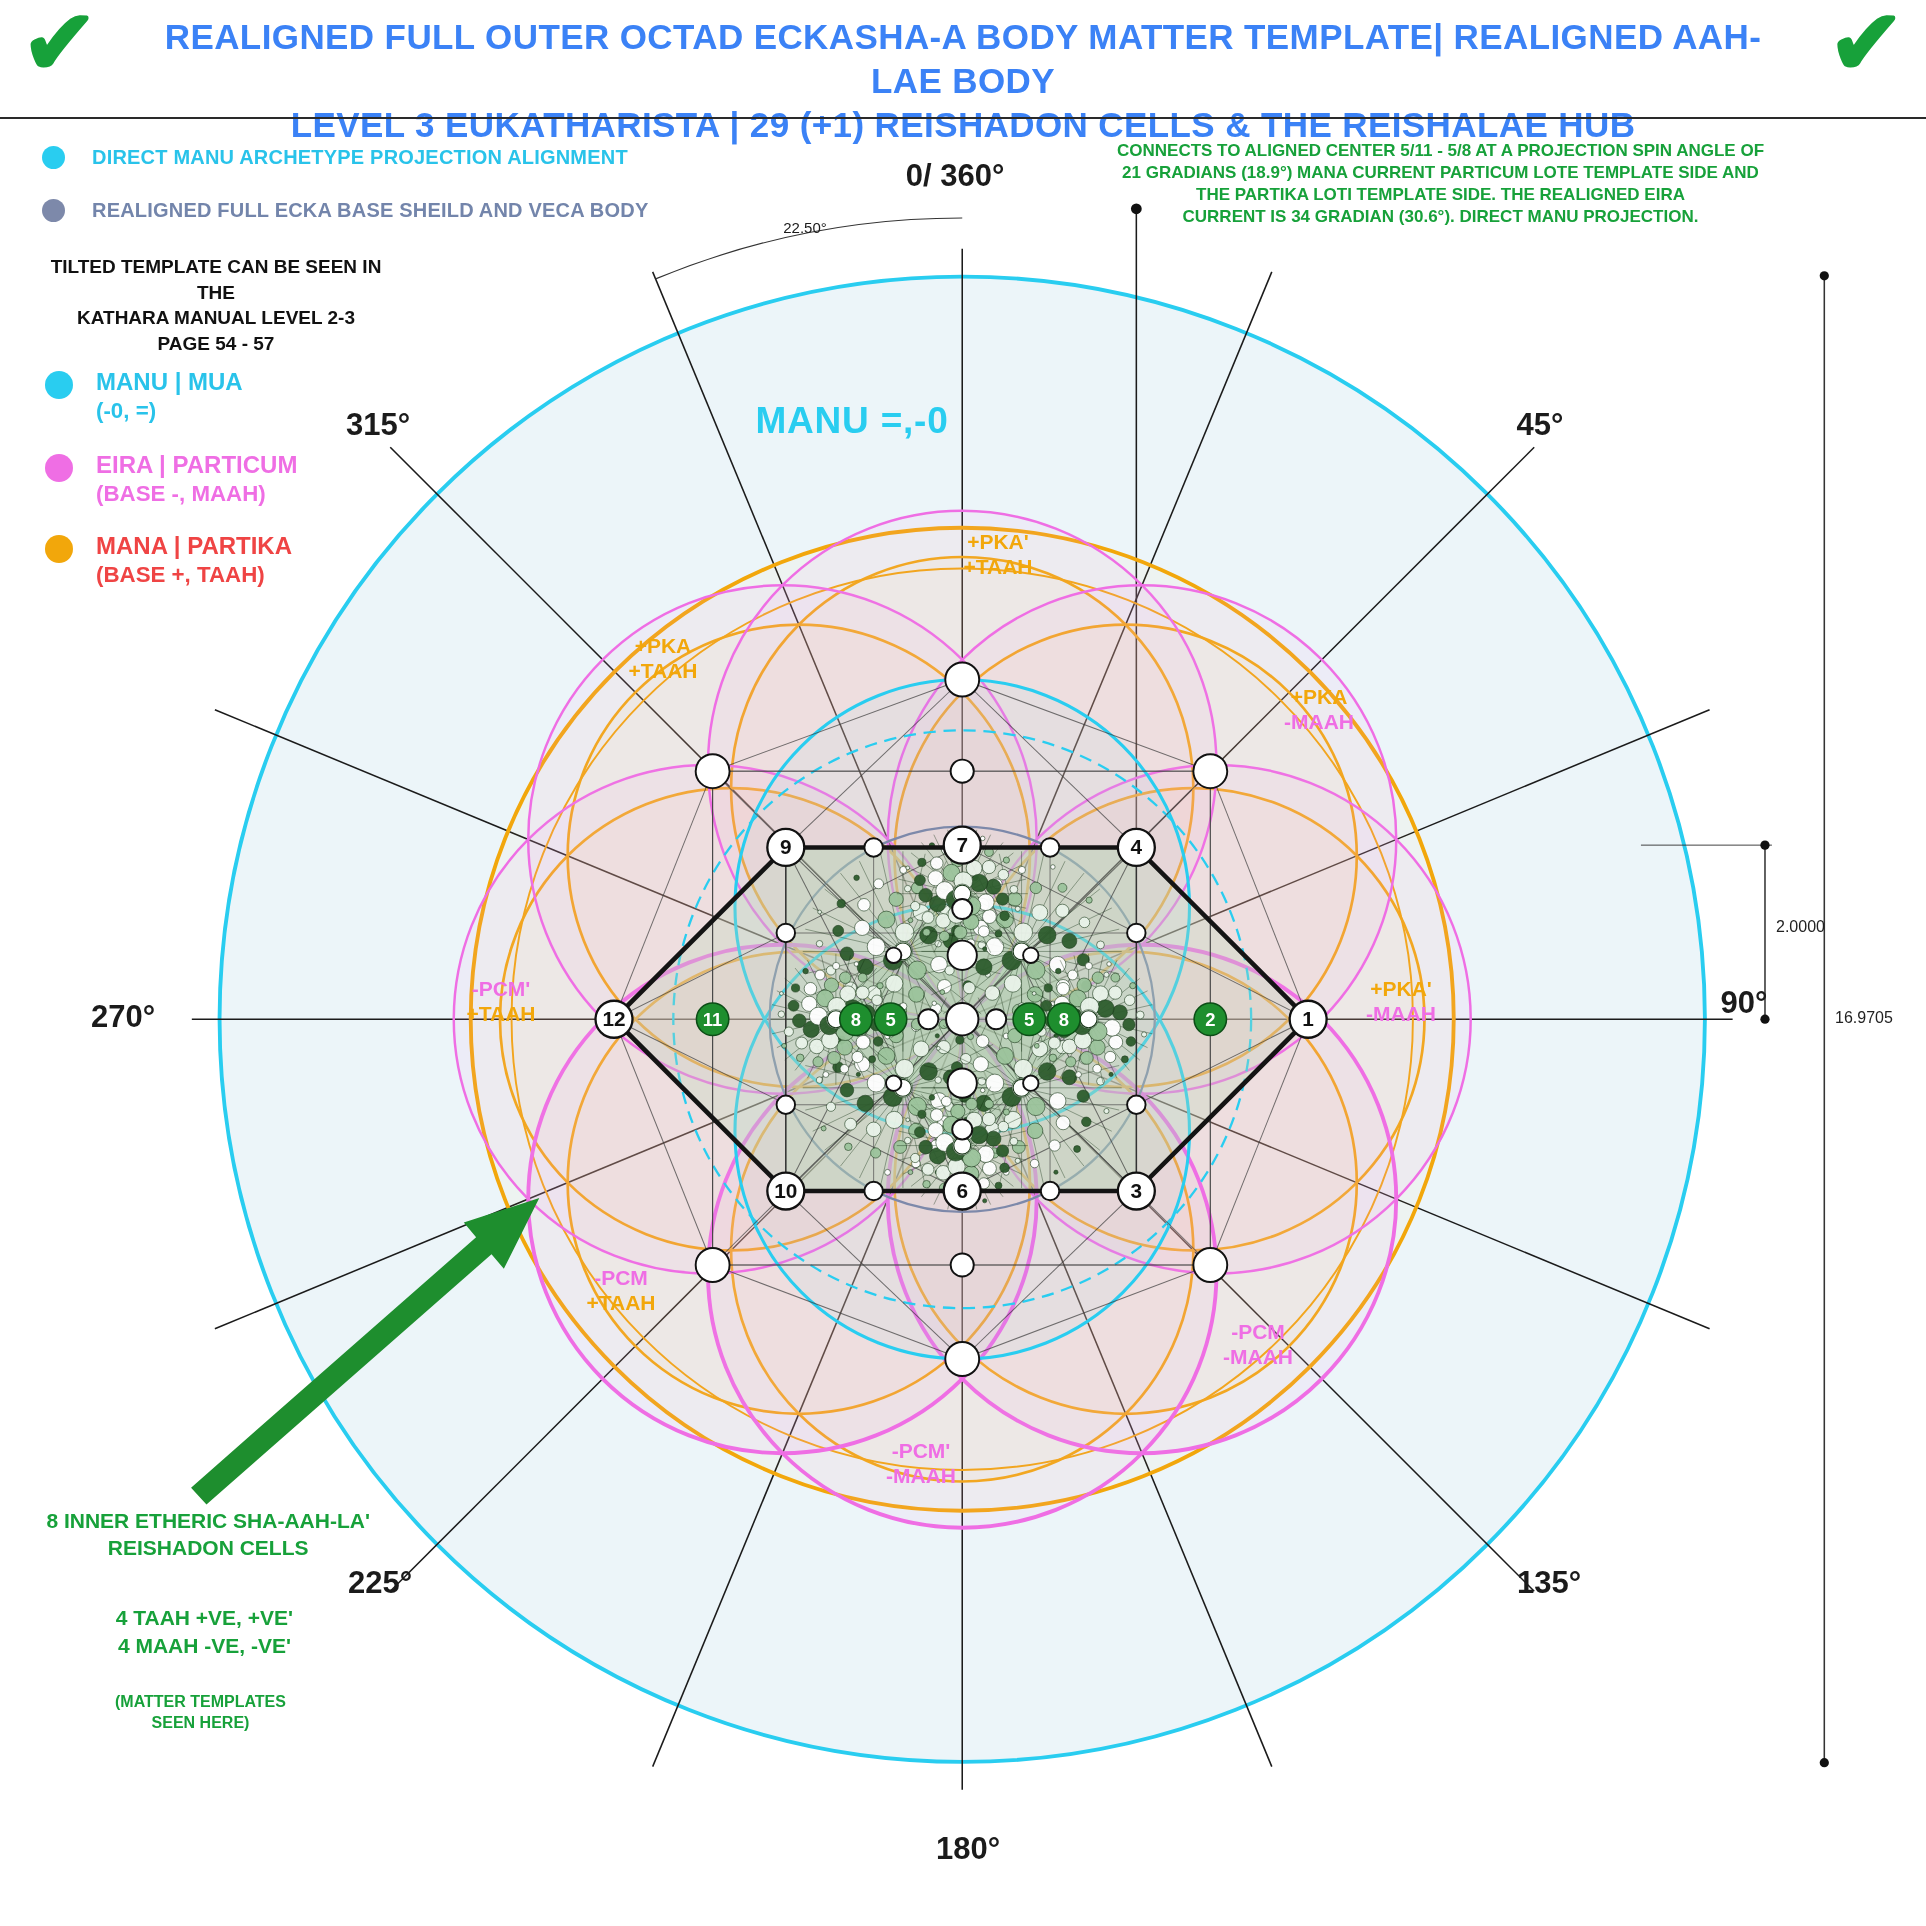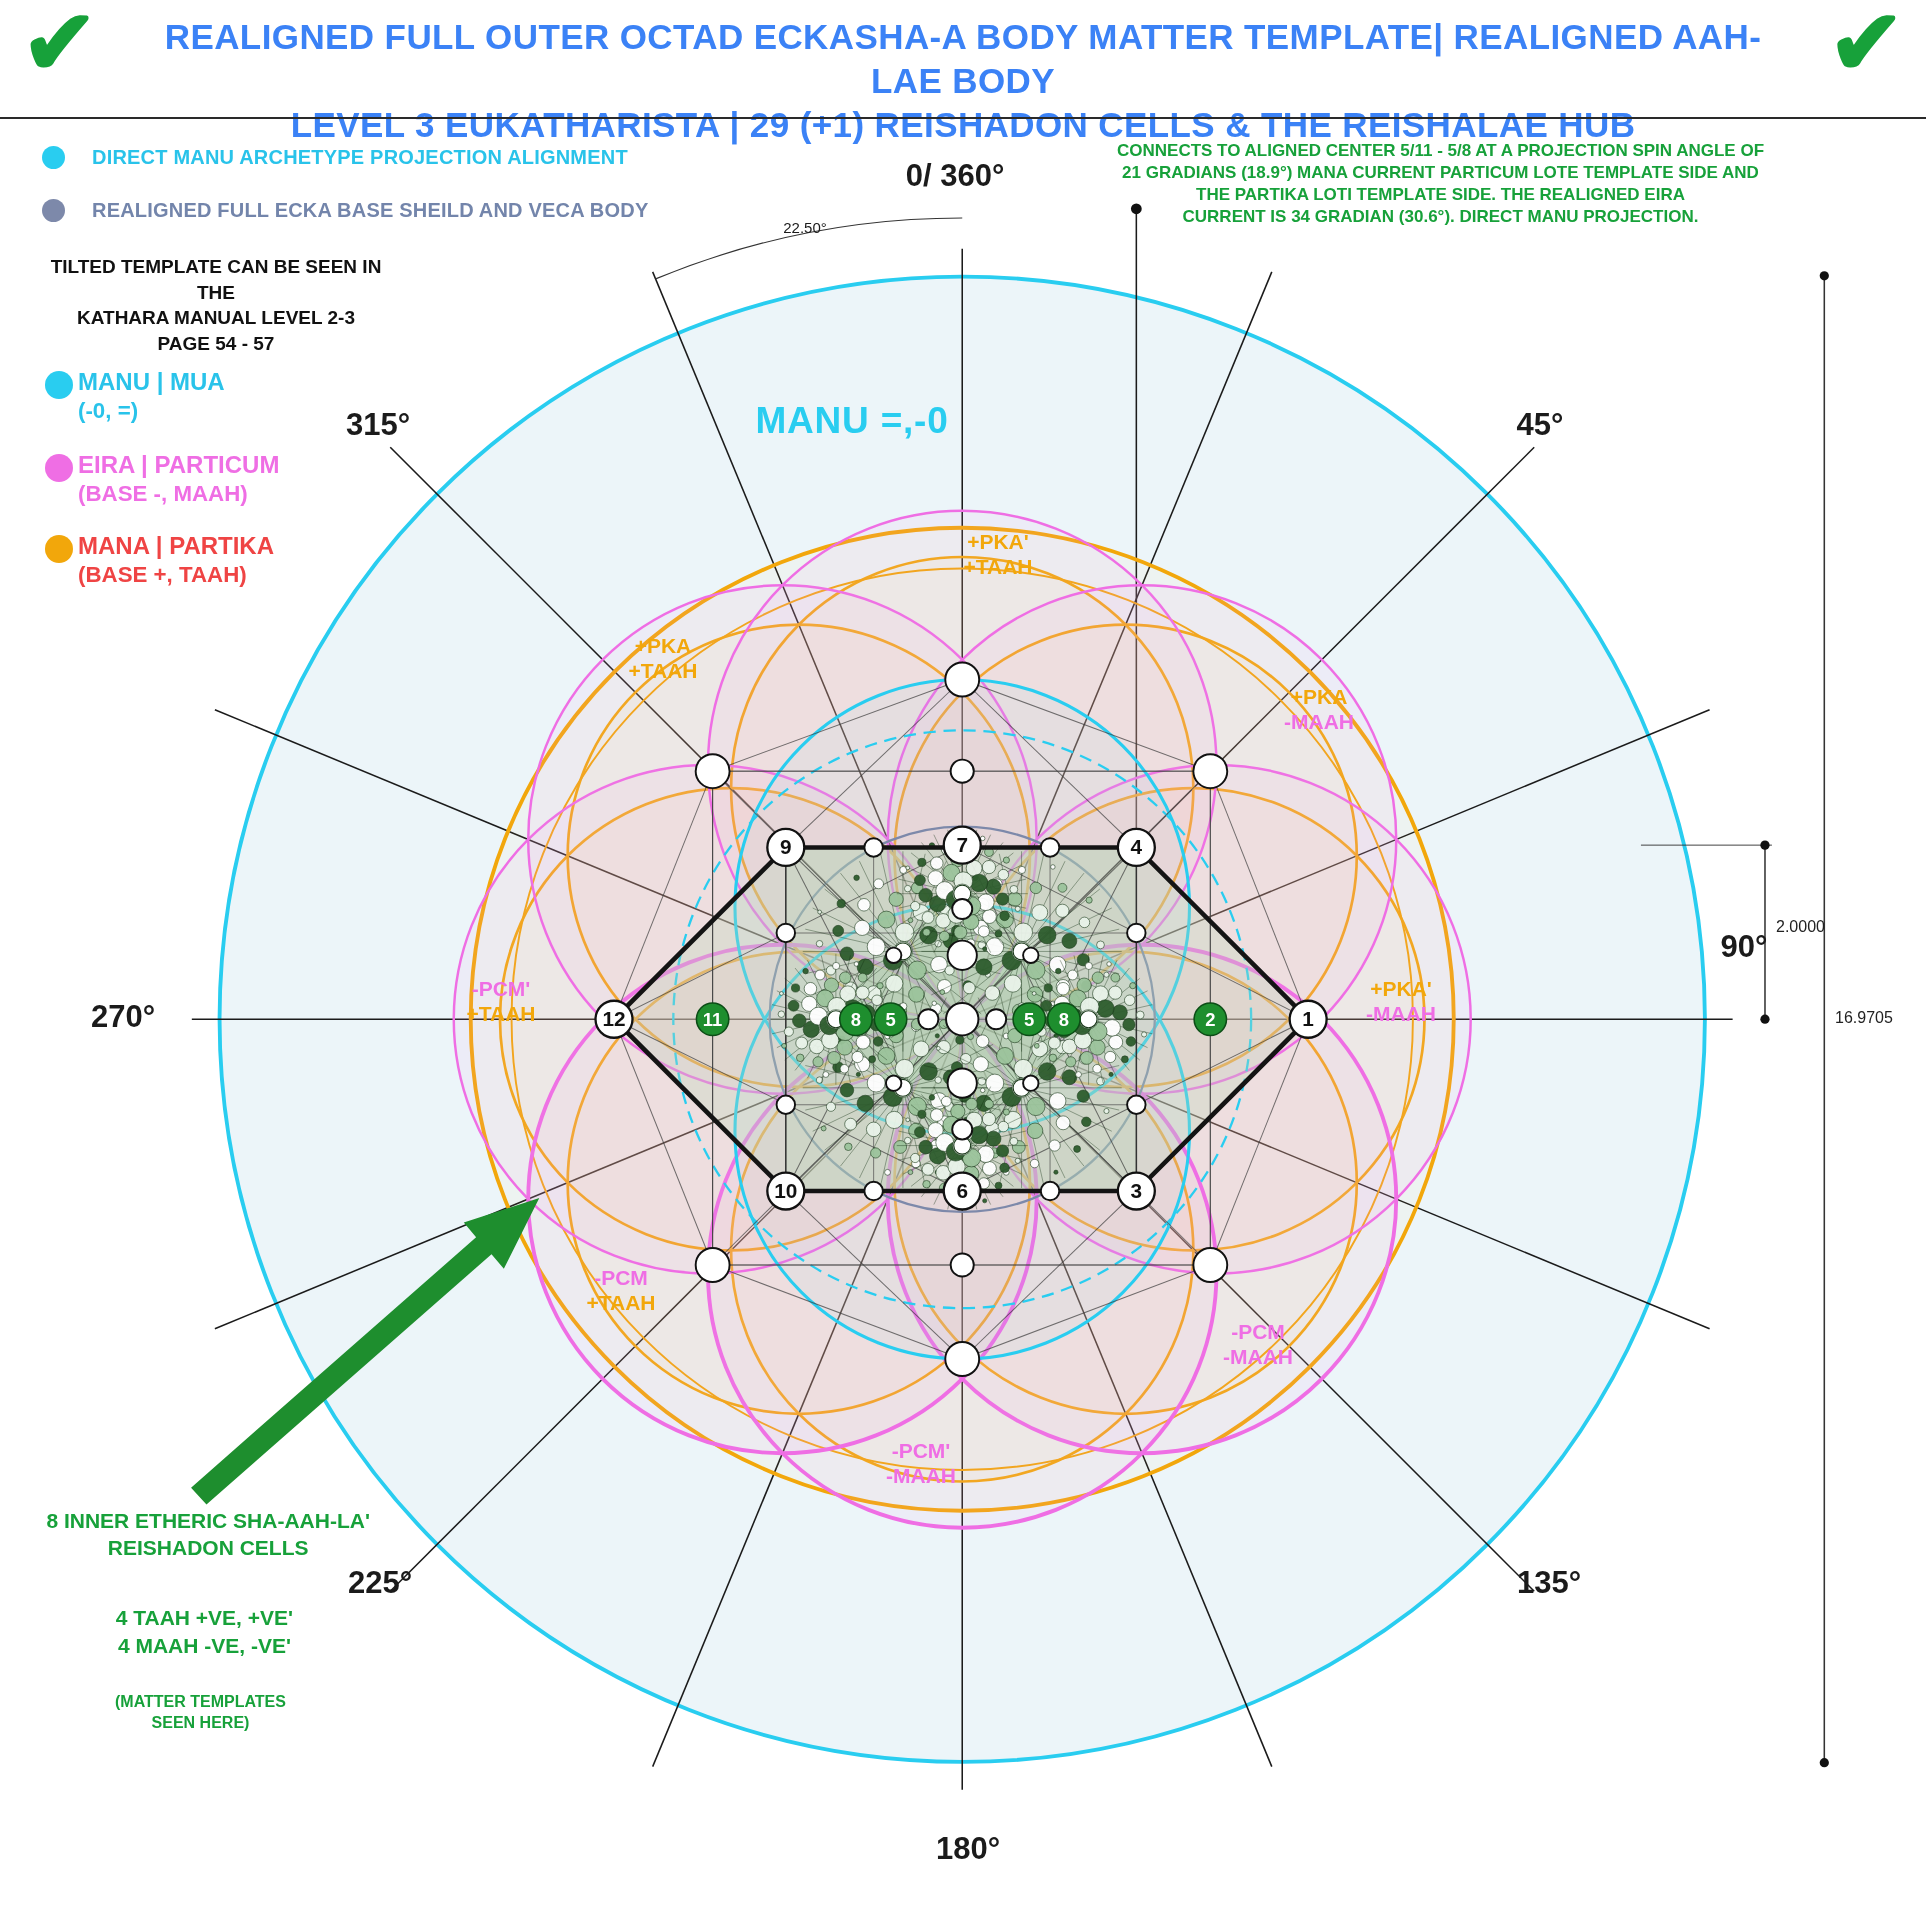--- a/index.html
+++ b/index.html
@@ -18,21 +18,21 @@
   .header-rule{position:absolute;left:0;top:117px;width:1926px;height:2.3px;background:#2a2a2a}
   
   .leg-row{position:absolute;display:flex;align-items:center;gap:27px}
   .dot{width:23px;height:23px;border-radius:50%;flex:0 0 auto}
   .dot.big{width:28px;height:28px}
   .leg-text{font-weight:bold;font-size:20px;letter-spacing:0.2px}
   .cyan-t{color:#29c3ea}
   .slate-t{color:#7385ab}
   .note{position:absolute;left:31px;top:254px;width:370px;text-align:center;
         color:#111;font-weight:bold;font-size:19px;line-height:1.35}
-  .keyblock{position:absolute;display:flex;gap:5px;align-items:flex-start}
+  .keyblock{position:absolute;display:flex;gap:23px;align-items:flex-start}
   .keylabel{font-weight:bold;font-size:24px;line-height:1.2}
   .keysub{font-weight:bold;font-size:22.3px;line-height:1.25}
   .magenta-t{color:#ef6ee4}
   .gold-t{color:#ef4444}
   
   .annotation{position:absolute;left:1090px;top:140px;width:701px;text-align:center;
       color:#17a13a;font-weight:bold;font-size:17px;line-height:1.3}
   
   .manu{position:absolute;left:852px;top:421px;transform:translate(-50%,-50%);
       color:#29cdf0;font-weight:bold;font-size:37px;letter-spacing:0.8px;white-space:nowrap}
@@ -911,21 +911,21 @@
   <div>CONNECTS TO ALIGNED CENTER 5/11 - 5/8 AT A PROJECTION SPIN ANGLE OF</div>
   <div>21 GRADIANS (18.9°) MANA CURRENT PARTICUM LOTE TEMPLATE SIDE AND</div>
   <div>THE PARTIKA LOTI TEMPLATE SIDE. THE REALIGNED EIRA</div>
   <div>CURRENT IS 34 GRADIAN (30.6°). DIRECT MANU PROJECTION.</div>
 </div>
 
 <div class="manu">MANU =,-0</div>
 
 <div class="deg" style="left:955px;top:176px">0/ 360°</div>
 <div class="deg" style="left:1540px;top:425px">45°</div>
-<div class="deg" style="left:1744px;top:947px">90°</div>
+<div class="deg" style="left:1744px;top:1003px">90°</div>
 <div class="deg" style="left:1549px;top:1583px">135°</div>
 <div class="deg" style="left:968px;top:1849px">180°</div>
 <div class="deg" style="left:380px;top:1583px">225°</div>
 <div class="deg" style="left:123px;top:1017px">270°</div>
 <div class="deg" style="left:378px;top:425px">315°</div>
 <div class="deg small" style="left:805px;top:227px">22.50°</div>
 
 <div class="rlabel" style="left:998px;top:555px">
   <span class="gold">+PKA'</span><br>
   <span class="gold">+TAAH</span>

